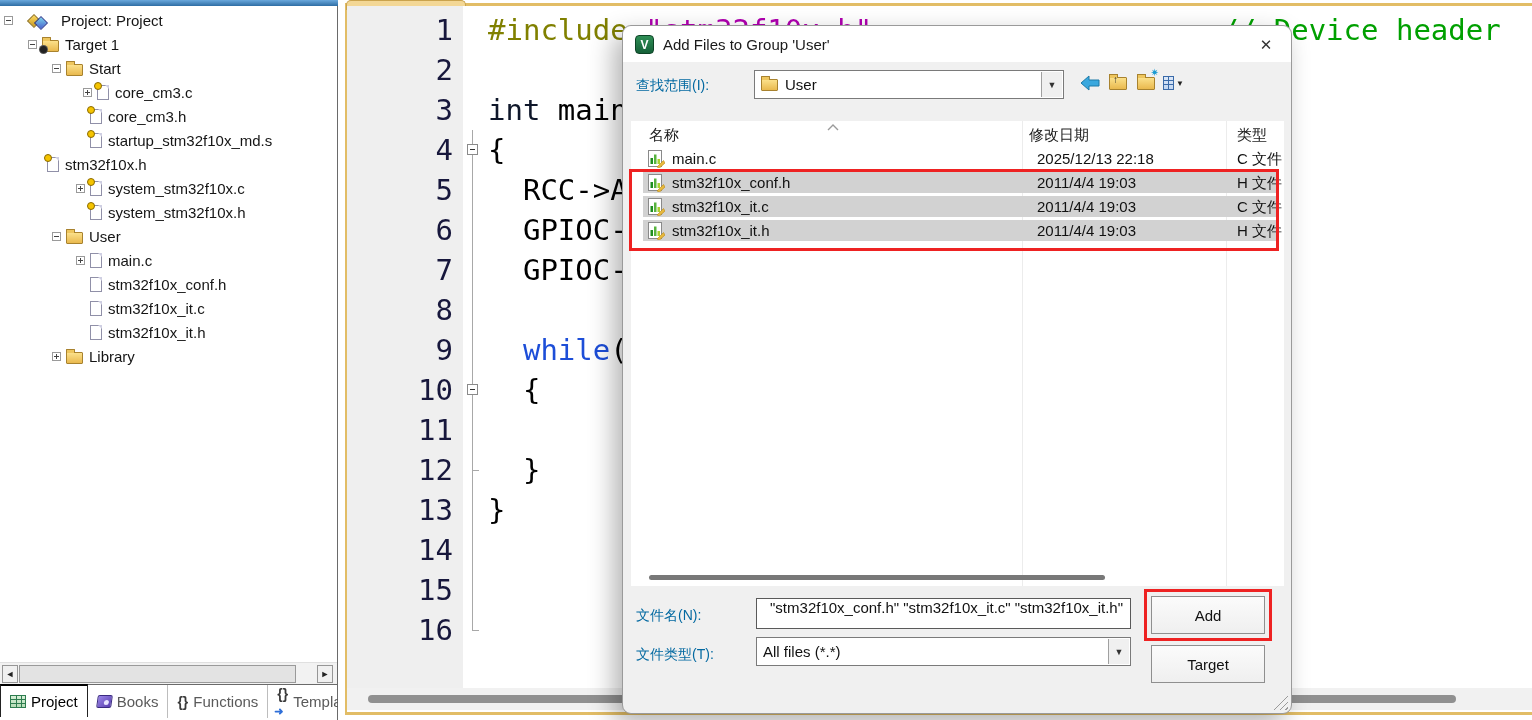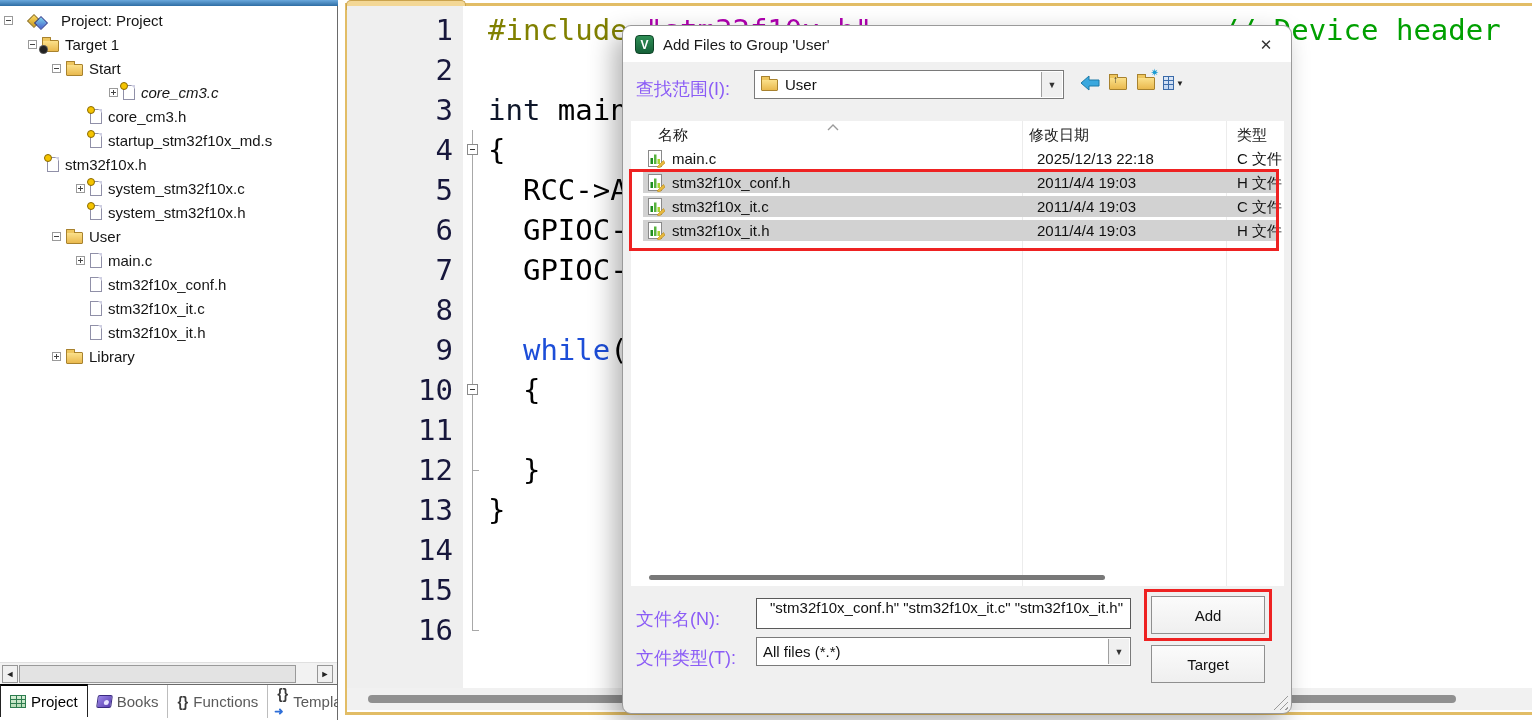--- a/index.html
+++ b/index.html
@@ -88,21 +88,21 @@
   #dialog{position:absolute;left:622px;top:25px;width:670px;height:689px;background:#f0f0f0;
     border:1px solid #9a9a9a;border-radius:9px;box-shadow:-8px 10px 26px rgba(0,0,0,.30);}
   #dialog-titlebar{position:absolute;left:0;top:0;right:0;height:36px;background:#fff;border-radius:9px 9px 0 0;
     display:flex;align-items:center;padding-left:12px;}
   #dialog-app-icon{width:19px;height:19px;background:linear-gradient(#2f8f56,#156038);border-radius:4px;
     color:#fff;font-size:12px;font-weight:bold;text-align:center;line-height:19px;margin-right:9px;border:1px solid #0d4326;}
   #dialog-title{font-size:15px;color:#1a1a1a;}
   #dialog-close{position:absolute;right:14px;top:8px;width:22px;height:22px;text-align:center;line-height:22px;
     font-size:15px;color:#333;}
 
-  .dlg-label{position:absolute;font-size:18px;color:#8b5cf6;}
+  .dlg-label{position:absolute;font-size:14px;color:#0369a1;}
   .combo{position:absolute;background:#fff;border:1px solid #7a7a7a;display:flex;align-items:center;
     font-size:15px;color:#111;padding-left:6px;}
   .combo-arrow{position:absolute;right:1px;top:1px;bottom:1px;width:21px;background:#f0f0f0;border-left:1px solid #a0a0a0;
     text-align:center;font-size:9px;color:#333;display:flex;align-items:center;justify-content:center;}
   #lookin-combo{left:131px;top:44px;width:310px;height:29px;}
   #lookin-combo .ico-folder{margin-right:7px;margin-top:0;}
 
   #dlg-toolbar{position:absolute;left:456px;top:46px;height:22px;display:flex;gap:7px;align-items:center;}
   .tb-ico{position:relative;width:21px;height:20px;display:flex;align-items:center;justify-content:center;}
   .tb-folder{position:relative;width:18px;height:13px;background:linear-gradient(#fbe08a,#e9b94e);
@@ -113,21 +113,21 @@
   .tb-spark{position:absolute;top:-6px;right:-3px;color:#1a9ad2;font-size:10px;}
   .viewmenu-grid{width:16px;height:14px;border:1px solid #3a6aa8;background:
     linear-gradient(#dce8f8,#c2d6f0);position:relative;}
   .viewmenu-grid::before{content:"";position:absolute;left:0;right:0;top:3px;height:1px;background:#3a6aa8;box-shadow:0 4px 0 #3a6aa8;}
   .viewmenu-grid::after{content:"";position:absolute;top:0;bottom:0;left:4px;width:1px;background:#3a6aa8;box-shadow:5px 0 0 #3a6aa8;}
   .viewmenu-caret{font-size:8px;color:#222;margin-left:2px;}
 
   #file-list{position:absolute;left:8px;top:95px;width:653px;height:465px;background:#fff;}
   .col-sep{position:absolute;top:0;bottom:0;width:1px;background:#ececec;}
   #list-header{position:absolute;left:0;top:0;right:0;height:26px;font-size:15px;color:#1a1a1a;}
-  .hdr-name{position:absolute;left:27px;top:5px;}
+  .hdr-name{position:absolute;left:18px;top:5px;}
   .hdr-date{position:absolute;left:398px;top:5px;}
   .hdr-type{position:absolute;left:606px;top:5px;}
   #sort-caret{position:absolute;left:196px;top:-4px;}
   #list-rows{position:absolute;left:0;top:26px;right:0;}
   .file-row{position:relative;height:24px;font-size:15px;color:#111;}
   .file-row.selected .row-bg{position:absolute;left:12px;right:7px;top:1px;bottom:2px;background:#d2d2d2;}
   .row-icon{position:absolute;left:17px;top:3px;}
   .row-name{position:absolute;left:41px;top:3px;}
   .row-date{position:absolute;left:398px;top:3px;margin-left:8px;}
   .row-type{position:absolute;left:606px;top:3px;}
@@ -161,21 +161,21 @@
       <div class="tree-row" style="padding-left: 28px;">
         <span class="expander "></span>
         <span class="tree-icon ico-folder ico-target"></span>
         <span>Target 1</span>
       </div>
       <div class="tree-row" style="padding-left: 52px;">
         <span class="expander "></span>
         <span class="tree-icon ico-folder"></span>
         <span>Start</span>
       </div>
-      <div class="tree-row" style="padding-left: 109px; font-style: italic;">
+      <div class="tree-row" style="padding-left: 83px;">
         <span class="expander plus"></span>
         <span class="tree-icon ico-file key"></span>
         <span>core_cm3.c</span>
       </div>
       <div class="tree-row" style="padding-left: 76px;">
         <span class="expander none"></span>
         <span class="tree-icon ico-file key"></span>
         <span>core_cm3.h</span>
       </div>
       <div class="tree-row" style="padding-left: 76px;">

